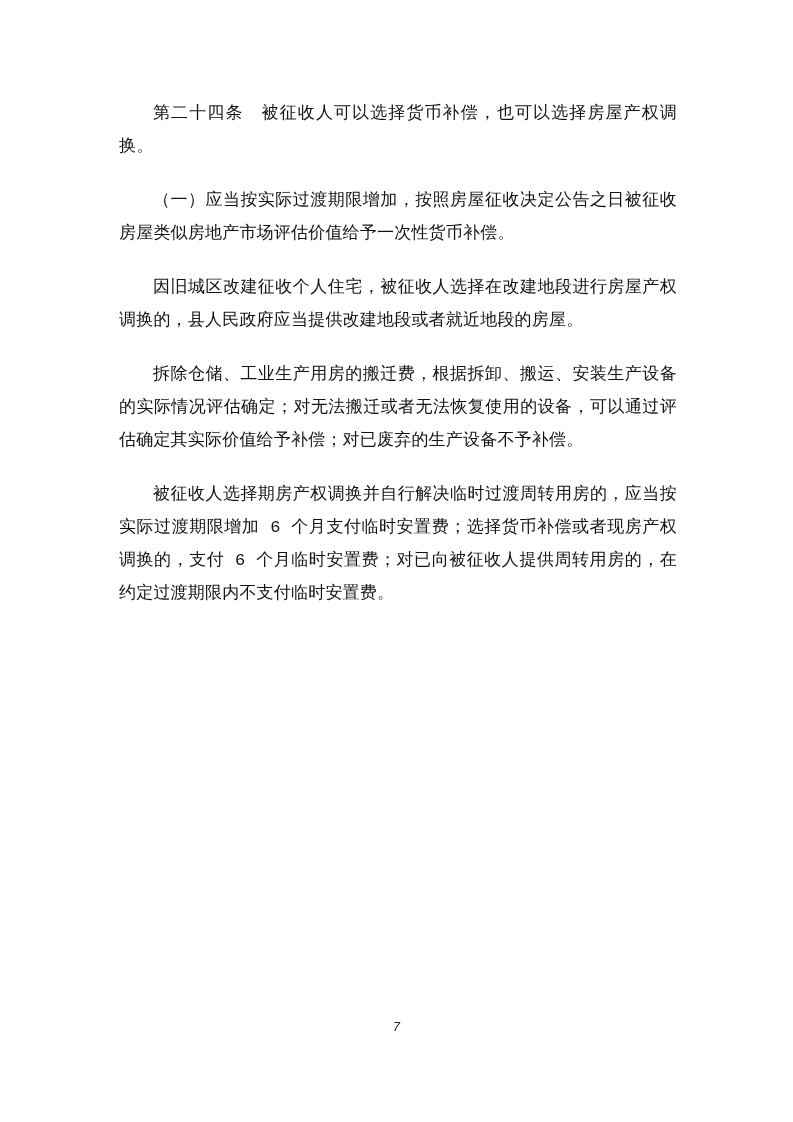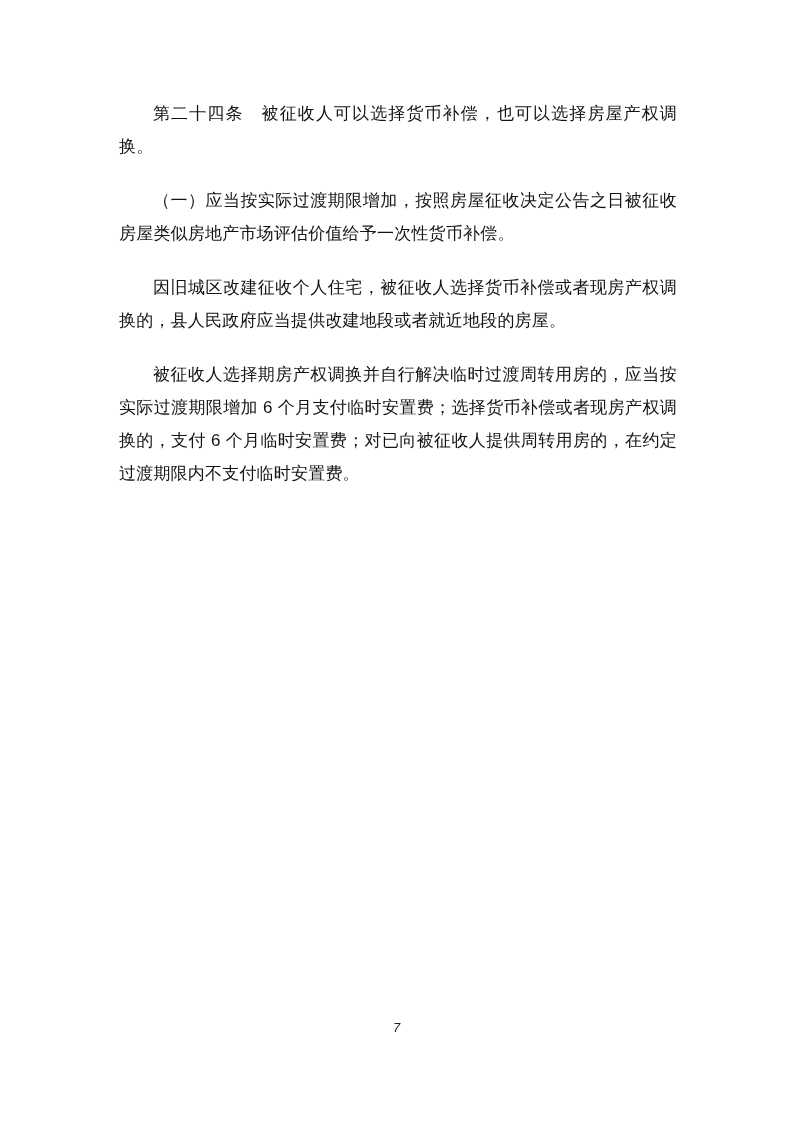--- a/index.html
+++ b/index.html
@@ -6,21 +6,21 @@
     margin: 0;
     padding: 0;
     background: #ffffff;
   }
   .page {
     position: relative;
     width: 793px;
     height: 1122px;
     background: #ffffff;
     overflow: hidden;
-    font-family: Liberation Sans, sans-serif;
+    font-family: Liberation Mono, monospace;
     color: #131313;
   }
   .content {
     position: absolute;
     left: 119px;
     top: 97px;
     width: 558px;
   }
   .content p {
     margin: 0 0 21px 0;
@@ -44,19 +44,20 @@
     color: #222;
   }
 </style>
 </head>
 <body>
 
 <div class="page">
   <div class="content">
     <p>第二十四条　被征收人可以选择货币补偿，也可以选择房屋产权调换。</p>
     <p>（一）应当按实际过渡期限增加，按照房屋征收决定公告之日被征收房屋类似房地产市场评估价值给予一次性货币补偿。</p>
-    <p>因旧城区改建征收个人住宅，被征收人选择货币补偿或者现房产权调换的，县人民政府应当提供改建地段或者就近地段的房屋。</p>
+    <p>因旧城区改建征收个人住宅，被征收人选择在改建地段进行房屋产权调换的，县人民政府应当提供改建地段或者就近地段的房屋。</p>
+    <p>拆除仓储、工业生产用房的搬迁费，根据拆卸、搬运、安装生产设备的实际情况评估确定；对无法搬迁或者无法恢复使用的设备，可以通过评估确定其实际价值给予补偿；对已废弃的生产设备不予补偿。</p>
     <p>被征收人选择期房产权调换并自行解决临时过渡周转用房的，应当按实际过渡期限增加 6 个月支付临时安置费；选择货币补偿或者现房产权调换的，支付 6 个月临时安置费；对已向被征收人提供周转用房的，在约定过渡期限内不支付临时安置费。</p>
   </div>
   <div class="page-footer">
     <span class="page-number">7</span>
   </div>
 </div>
 
 </body></html>

